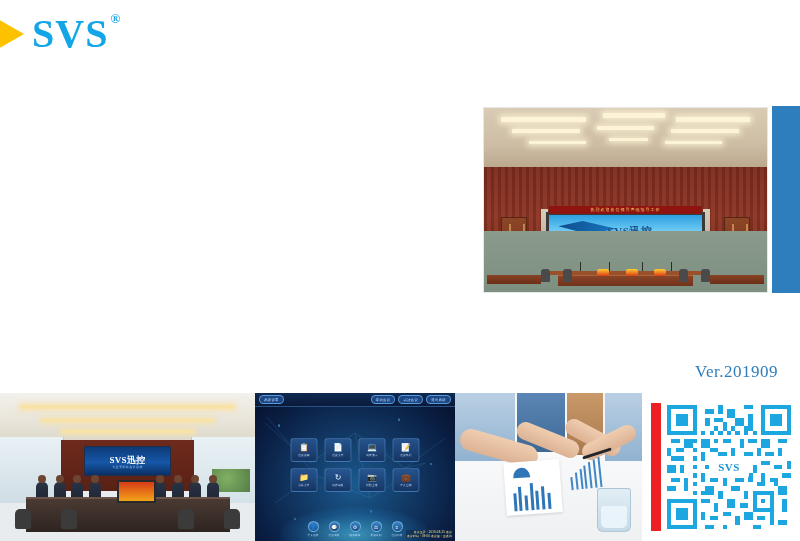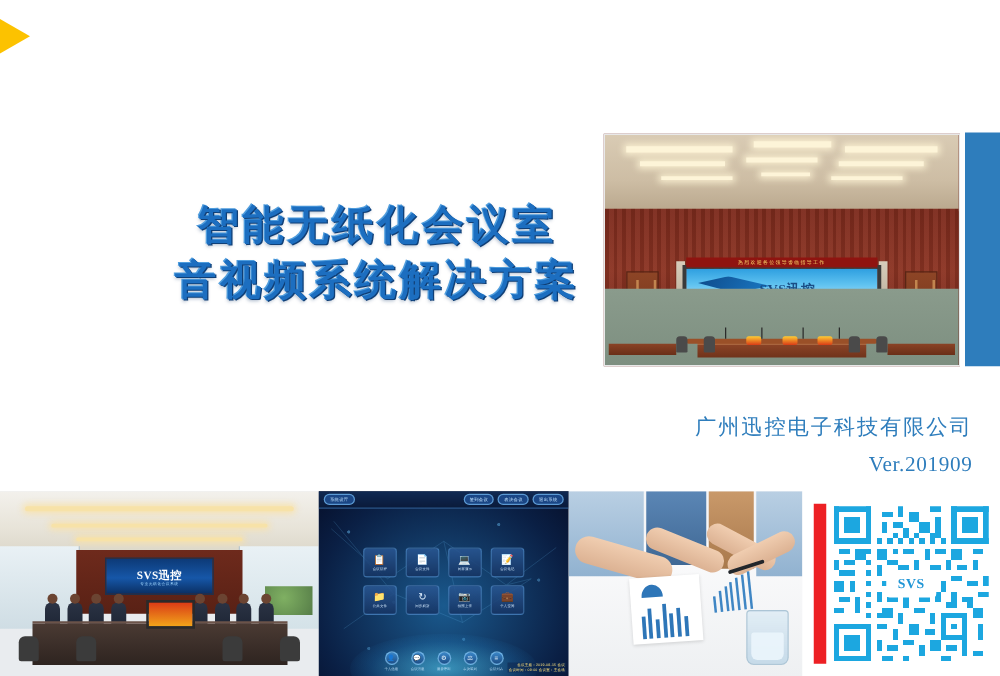--- a/index.html
+++ b/index.html
@@ -309,26 +309,25 @@
   .qr-center span { font-family:"Liberation Serif", serif; font-size:11px;
     font-weight:700; color:#2196D6; letter-spacing:.5px; }
 </style>
 </head>
 <body>
 
 <div class="slide">
 
   <div class="logo">
     <div class="logo-tri"></div>
+    <div class="logo-text">
+      <span>SVS</span><span class="logo-reg">®</span>
+    </div>
   </div>
 
-  <div class="title-block">
-    <div class="title-line">智能无纸化会议室</div>
-    <div class="title-line">音视频系统解决方案</div>
-  </div>
 
   <div class="hero">
     <div class="hero-ceiling">
       <div class="hero-ceil-strip" style="left:6%;top:14%;width:30%;height:5px;"></div>
       <div class="hero-ceil-strip" style="left:42%;top:9%;width:22%;height:5px;"></div>
       <div class="hero-ceil-strip" style="left:68%;top:14%;width:26%;height:5px;"></div>
       <div class="hero-ceil-strip" style="left:10%;top:34%;width:24%;height:4px;"></div>
       <div class="hero-ceil-strip" style="left:40%;top:30%;width:20%;height:4px;"></div>
       <div class="hero-ceil-strip" style="left:66%;top:34%;width:24%;height:4px;"></div>
       <div class="hero-ceil-strip" style="left:16%;top:54%;width:20%;height:3px;"></div>
@@ -371,21 +370,20 @@
       <div class="hero-chair" style="right:28%;"></div>
       <div class="hero-mic" style="left:34%;"></div>
       <div class="hero-mic" style="left:44%;"></div>
       <div class="hero-mic" style="left:56%;"></div>
       <div class="hero-mic" style="left:66%;"></div>
     </div>
   </div>
 
   <div class="blue-bar"></div>
 
-  <div class="company">广州迅控电子科技有限公司</div>
   <div class="version">Ver.201909</div>
 
   <div class="strip">
 
     <div class="panel1">
       <div class="p1-ceiling">
         <div class="p1-cove" style="left:8%;top:22%;width:84%;height:4px;border-radius:2px;"></div>
         <div class="p1-cove" style="left:16%;top:46%;width:68%;height:3px;border-radius:2px;"></div>
         <div class="p1-cove" style="left:24%;top:66%;width:52%;height:3px;border-radius:2px;"></div>
       </div>

